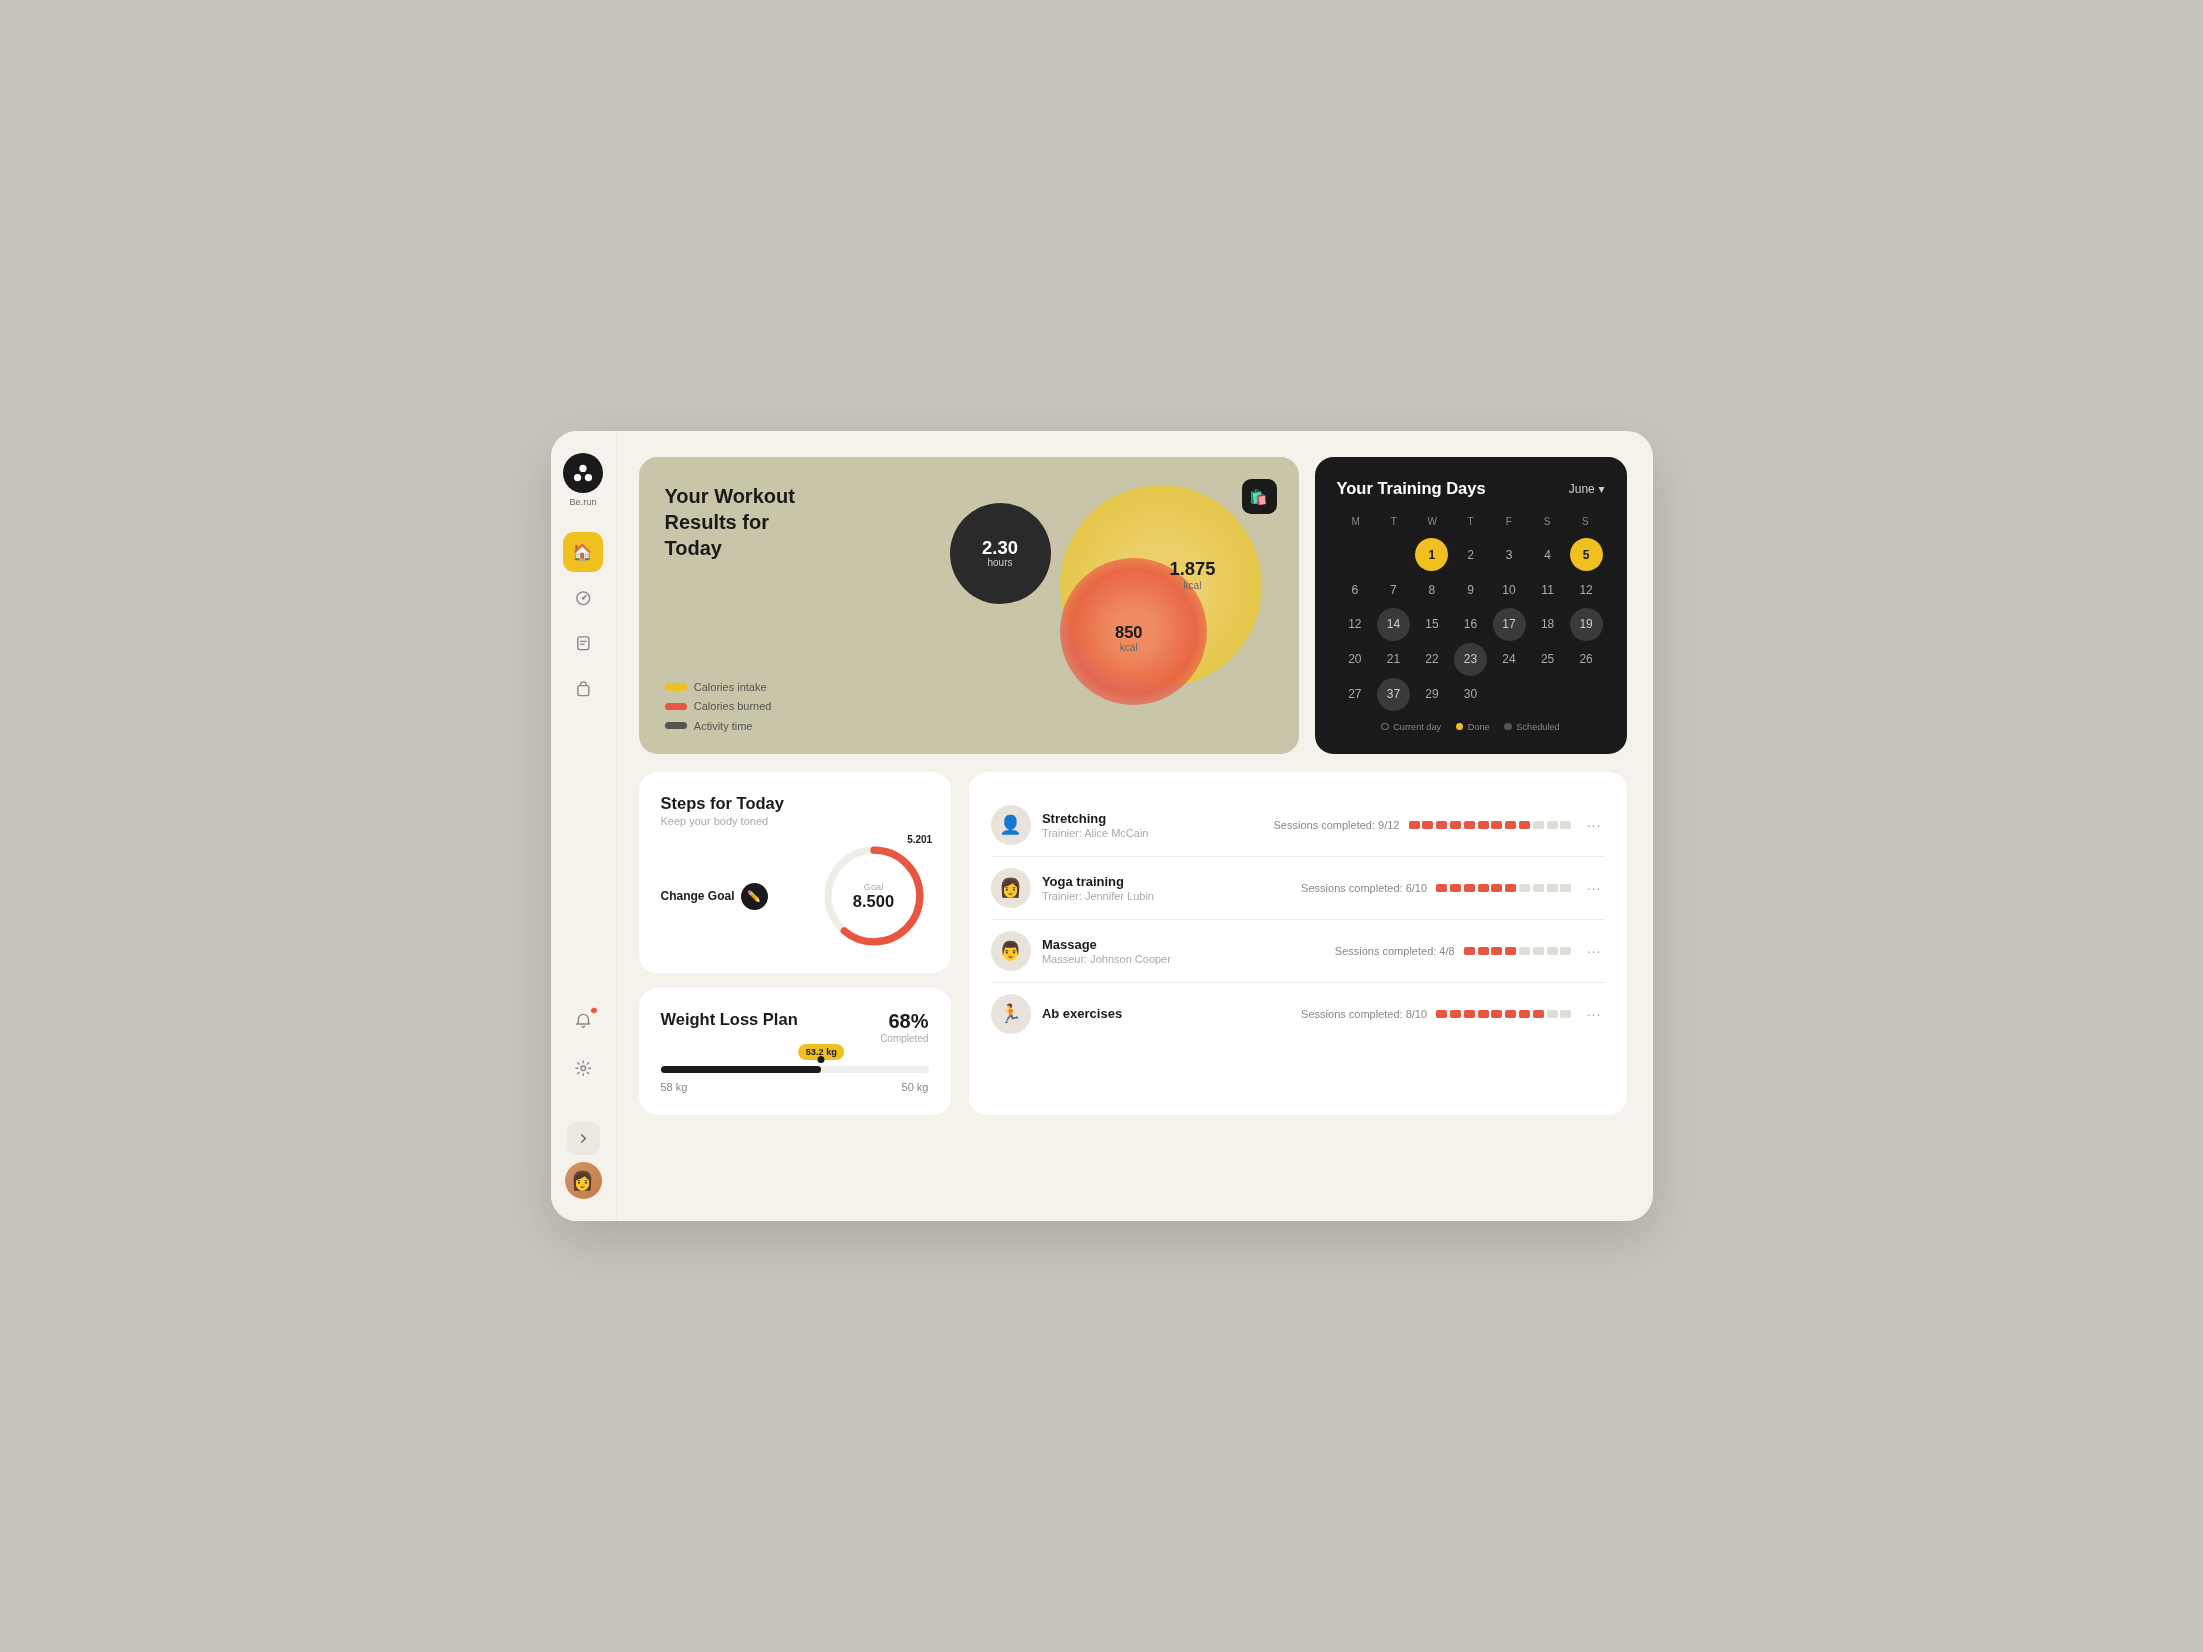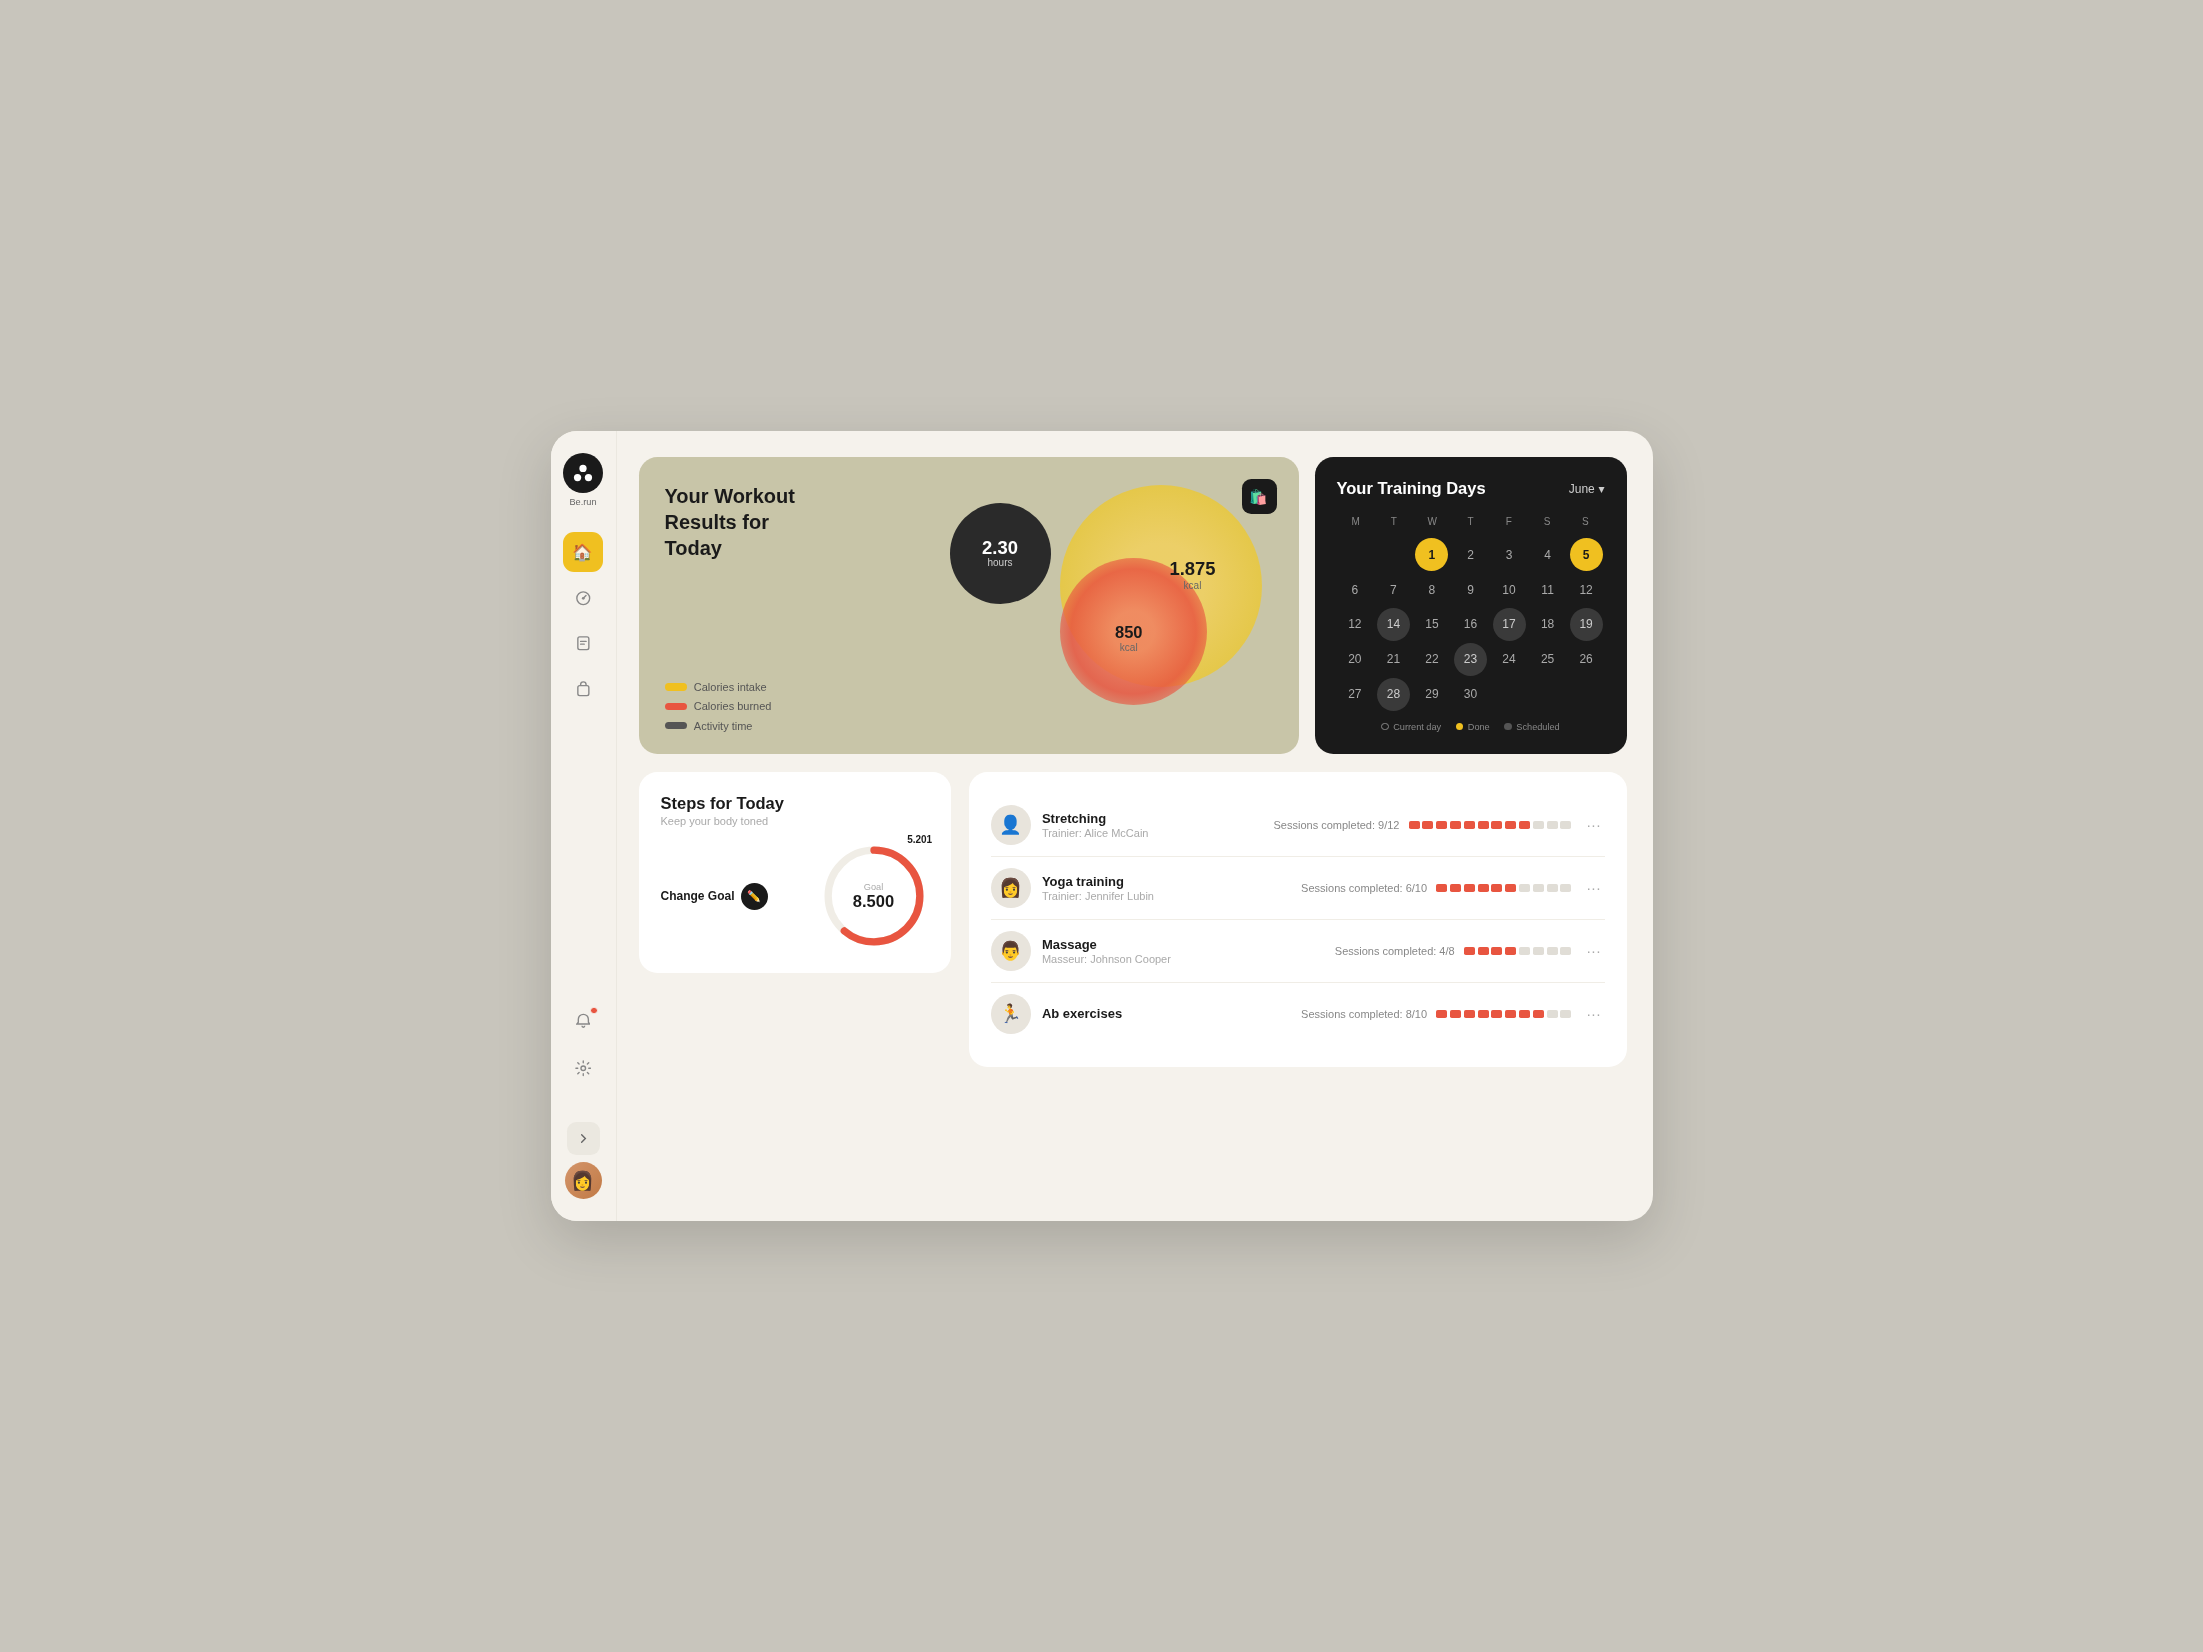--- a/index.html
+++ b/index.html
@@ -794,21 +794,21 @@
             <div class="cal-day">18</div>
             <div class="cal-day scheduled">19</div>
             <div class="cal-day">20</div>
             <div class="cal-day">21</div>
             <div class="cal-day">22</div>
             <div class="cal-day scheduled">23</div>
             <div class="cal-day">24</div>
             <div class="cal-day">25</div>
             <div class="cal-day">26</div>
             <div class="cal-day">27</div>
-            <div class="cal-day scheduled">28</div>
+            <div class="cal-day scheduled">37</div>
             <div class="cal-day">29</div>
             <div class="cal-day">30</div>
           </div>
         <div class="cal-legend">
           <div class="cal-legend-item">
             <div class="cal-legend-dot white"></div>
             <span>Current day</span>
           </div>
           <div class="cal-legend-item">
             <div class="cal-legend-dot yellow"></div>
@@ -841,20 +841,39 @@
                 <circle cx="60" cy="60" r="50" stroke="#e85540" stroke-width="8" fill="none" stroke-dasharray="314" stroke-dashoffset="122" stroke-linecap="round"></circle>
               </svg>
               <div class="steps-gauge-text">
                 <div class="steps-goal-label">Goal</div>
                 <div class="steps-goal-value">8.500</div>
               </div>
             </div>
           </div>
         </div>
 
+        <div class="weight-card">
+          <div class="weight-header">
+            <span class="weight-title">Weight Loss Plan</span>
+            <div class="weight-percent">
+              <div class="weight-percent-value">68%</div>
+              <div class="weight-percent-label">Completed</div>
+            </div>
+          </div>
+          <div class="weight-progress-container">
+            <div class="weight-progress-bar-bg">
+              <div class="weight-marker">53.2 kg</div>
+              <div class="weight-progress-bar-fill"></div>
+            </div>
+            <div class="weight-labels">
+              <span>58 kg</span>
+              <span>50 kg</span>
+            </div>
+          </div>
+        </div>
       </div>
 
       <div class="habits-card">
         <div id="habits-list">
             <div class="habit-item">
     <div class="habit-avatar">👤</div>
     <div class="habit-info">
       <div class="habit-name">Stretching</div>
       <div class="habit-trainer">Trainier: Alice McCain</div>
     </div>

